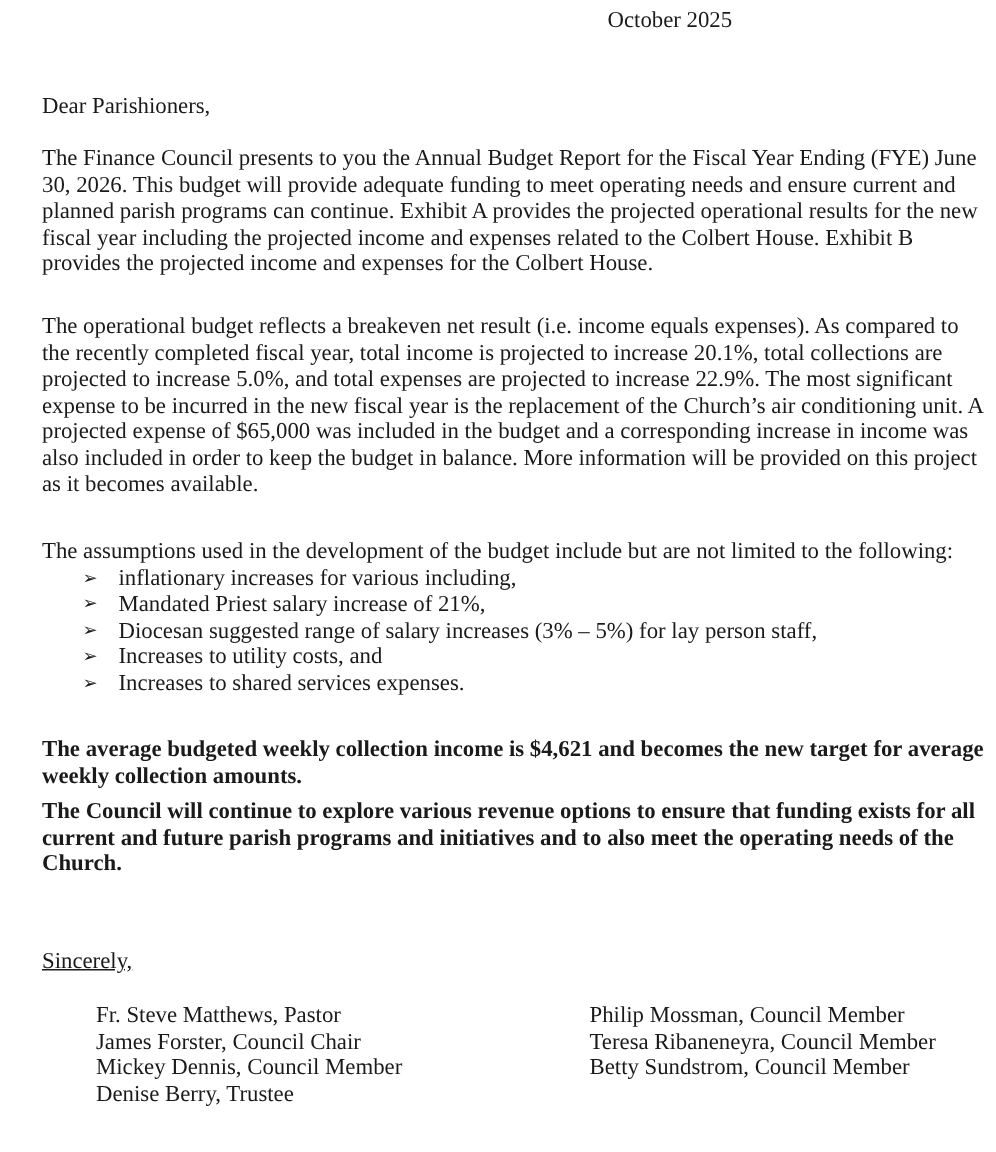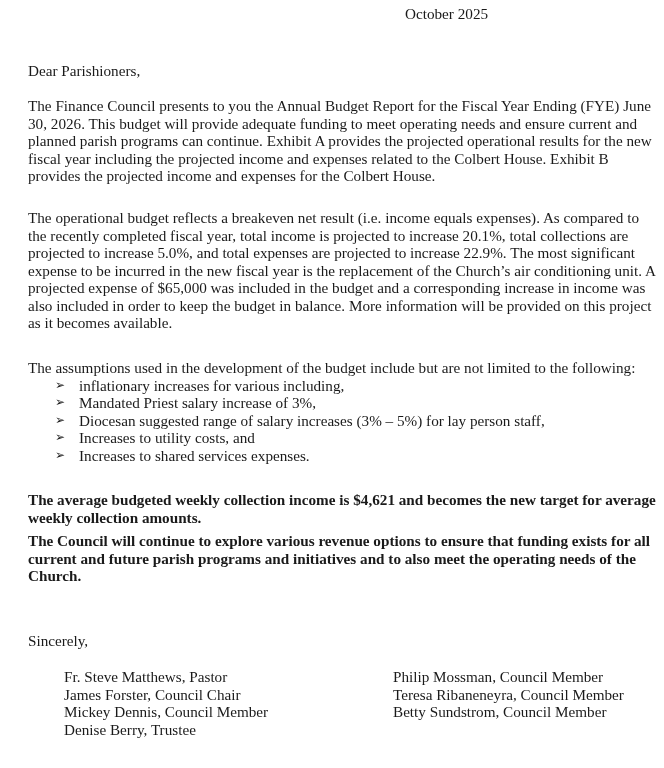--- a/index.html
+++ b/index.html
@@ -14,42 +14,42 @@
   .p1 { top: 97px; }
   .p2 { top: 209px; }
   .p3 { top: 347px; margin-top: 12px; }
   ul.bullets { list-style: none; margin: 0; padding: 0; }
   ul.bullets li { position: relative; padding-left: 51px; }
   ul.bullets li .arrow {
     position: absolute; left: 27px; top: 0; font-size: 12px;
   }
   .bold-note { position: absolute; left: 28px; top: 491px; width: 630px; font-weight: bold; margin: 0; }
   .p4 { top: 532px; font-weight: bold; }
-  .closing { position: absolute; left: 28px; top: 632px; }
+  .closing { position: absolute; left: 28px; top: 632px; text-decoration: underline; }
   .sig-col { position: absolute; top: 668px; margin-left: 36px; }
   .sig-left { left: 28px; }
   .sig-right { left: 357px; }
   .sig-col div { white-space: nowrap; }
 </style>
 </head>
 <body>
 
 <div class="date">October 2025</div>
 
 <div class="salutation">Dear Parishioners,</div>
 
 <p class="para p1">The Finance Council presents to you the Annual Budget Report for the Fiscal Year Ending (FYE) June 30, 2026.  This budget will provide adequate funding to meet operating needs and ensure current and planned parish programs can continue.  Exhibit A provides the projected operational results for the new fiscal year including the projected income and expenses related to the Colbert House.  Exhibit B provides the projected income and expenses for the Colbert House.</p>
 
 <p class="para p2">The operational budget reflects a breakeven net result (i.e. income equals expenses). As compared to the recently completed fiscal year, total income is projected to increase 20.1%, total collections are projected to increase 5.0%, and total expenses are projected to increase 22.9%. The most significant expense to be incurred in the new fiscal year is the replacement of the Church’s air conditioning unit.  A projected expense of $65,000 was included in the budget and a corresponding increase in income was also included in order to keep the budget in balance. More information will be provided on this project as it becomes available.</p>
 
 <div class="para p3">
   <div>The assumptions used in the development of the budget include but are not limited to the following:</div>
   <ul class="bullets">
     <li><span class="arrow">➢</span><span>inflationary increases for various including,</span></li>
-    <li><span class="arrow">➢</span><span>Mandated Priest salary increase of 3%,</span></li>
+    <li><span class="arrow">➢</span><span>Mandated Priest salary increase of 21%,</span></li>
     <li><span class="arrow">➢</span><span>Diocesan suggested range of salary increases (3% – 5%) for lay person staff,</span></li>
     <li><span class="arrow">➢</span><span>Increases to utility costs, and</span></li>
     <li><span class="arrow">➢</span><span>Increases to shared services expenses.</span></li>
   </ul>
 </div>
 
 <p class="bold-note">The average budgeted weekly collection income is $4,621 and becomes the new target for average weekly collection amounts.</p>
 
 <p class="para p4">The Council will continue to explore various revenue options to ensure that funding exists for all current and future parish programs and initiatives and to also meet the operating needs of the Church.</p>
 

